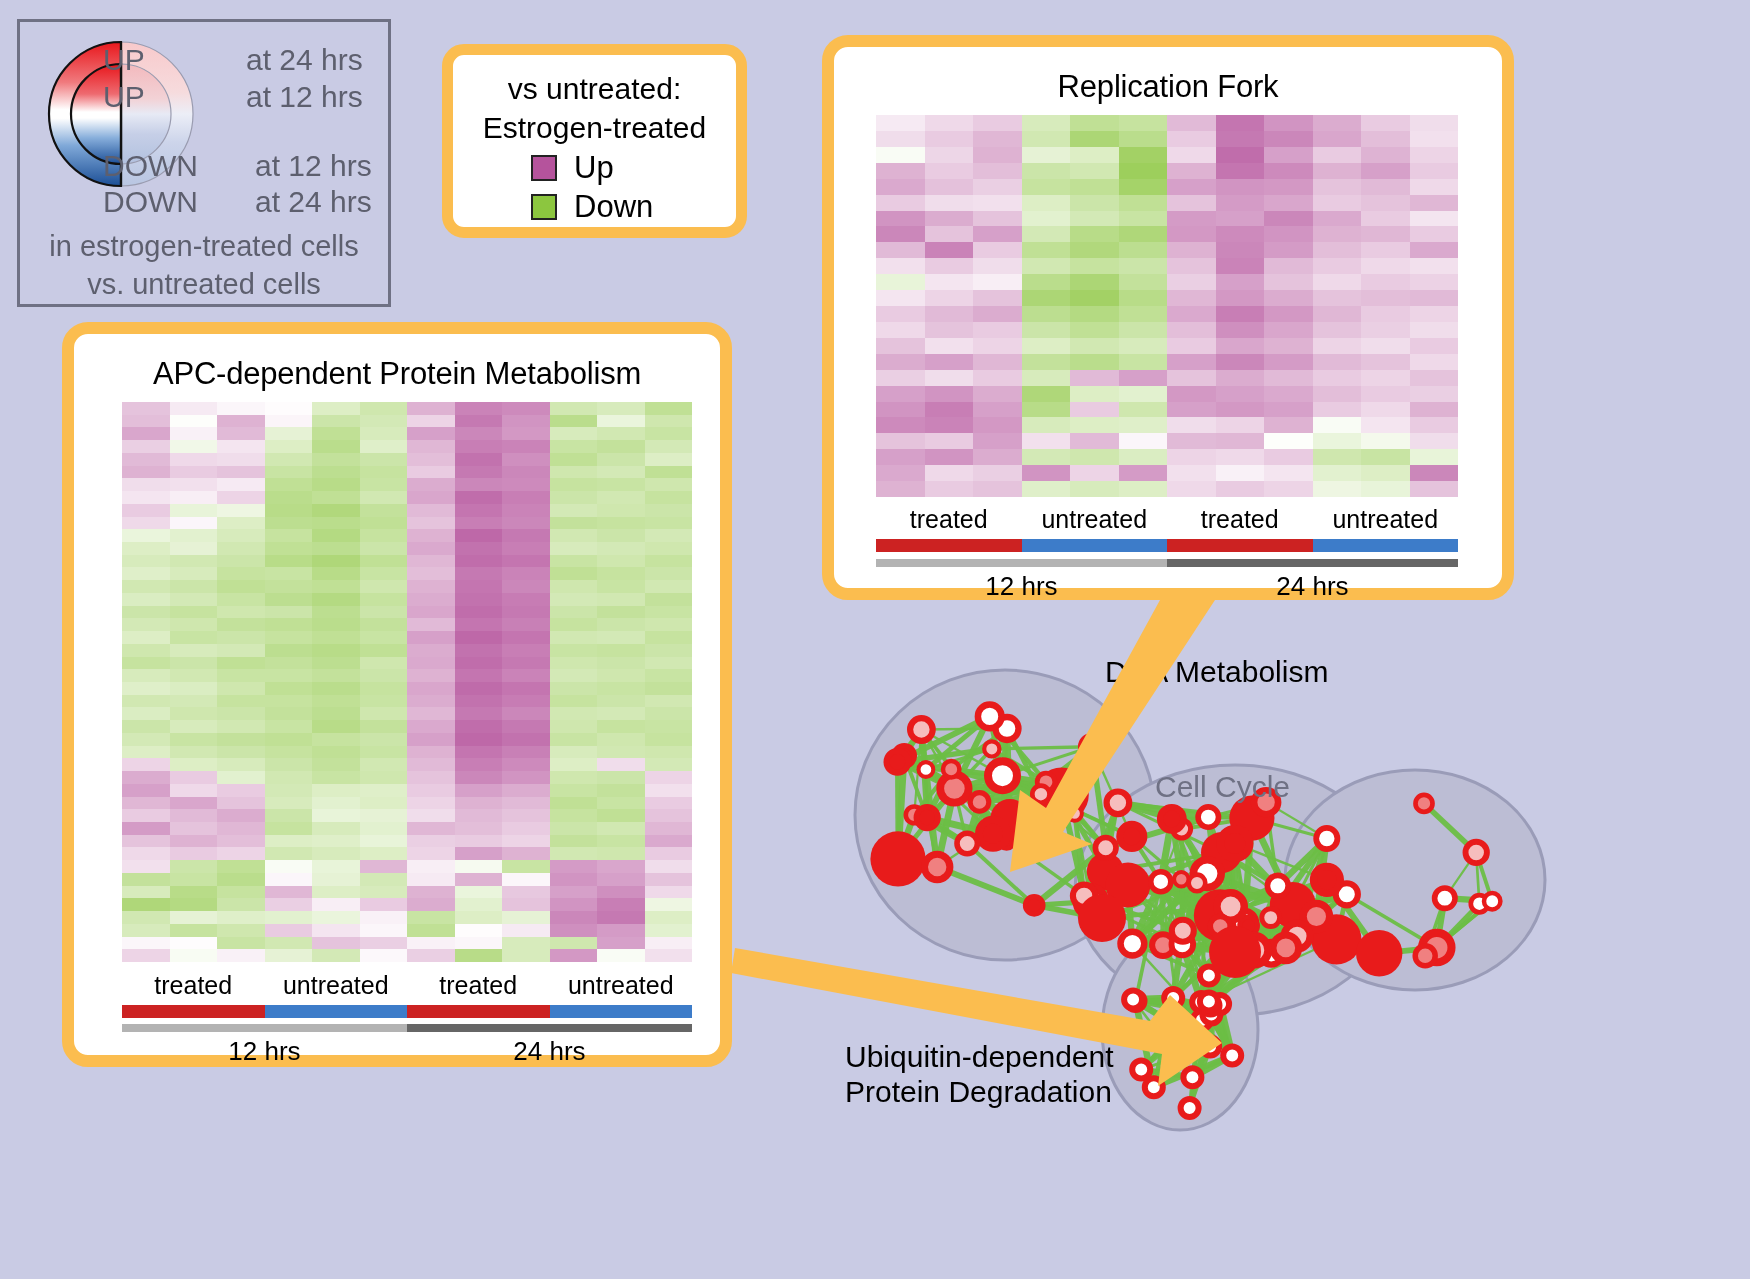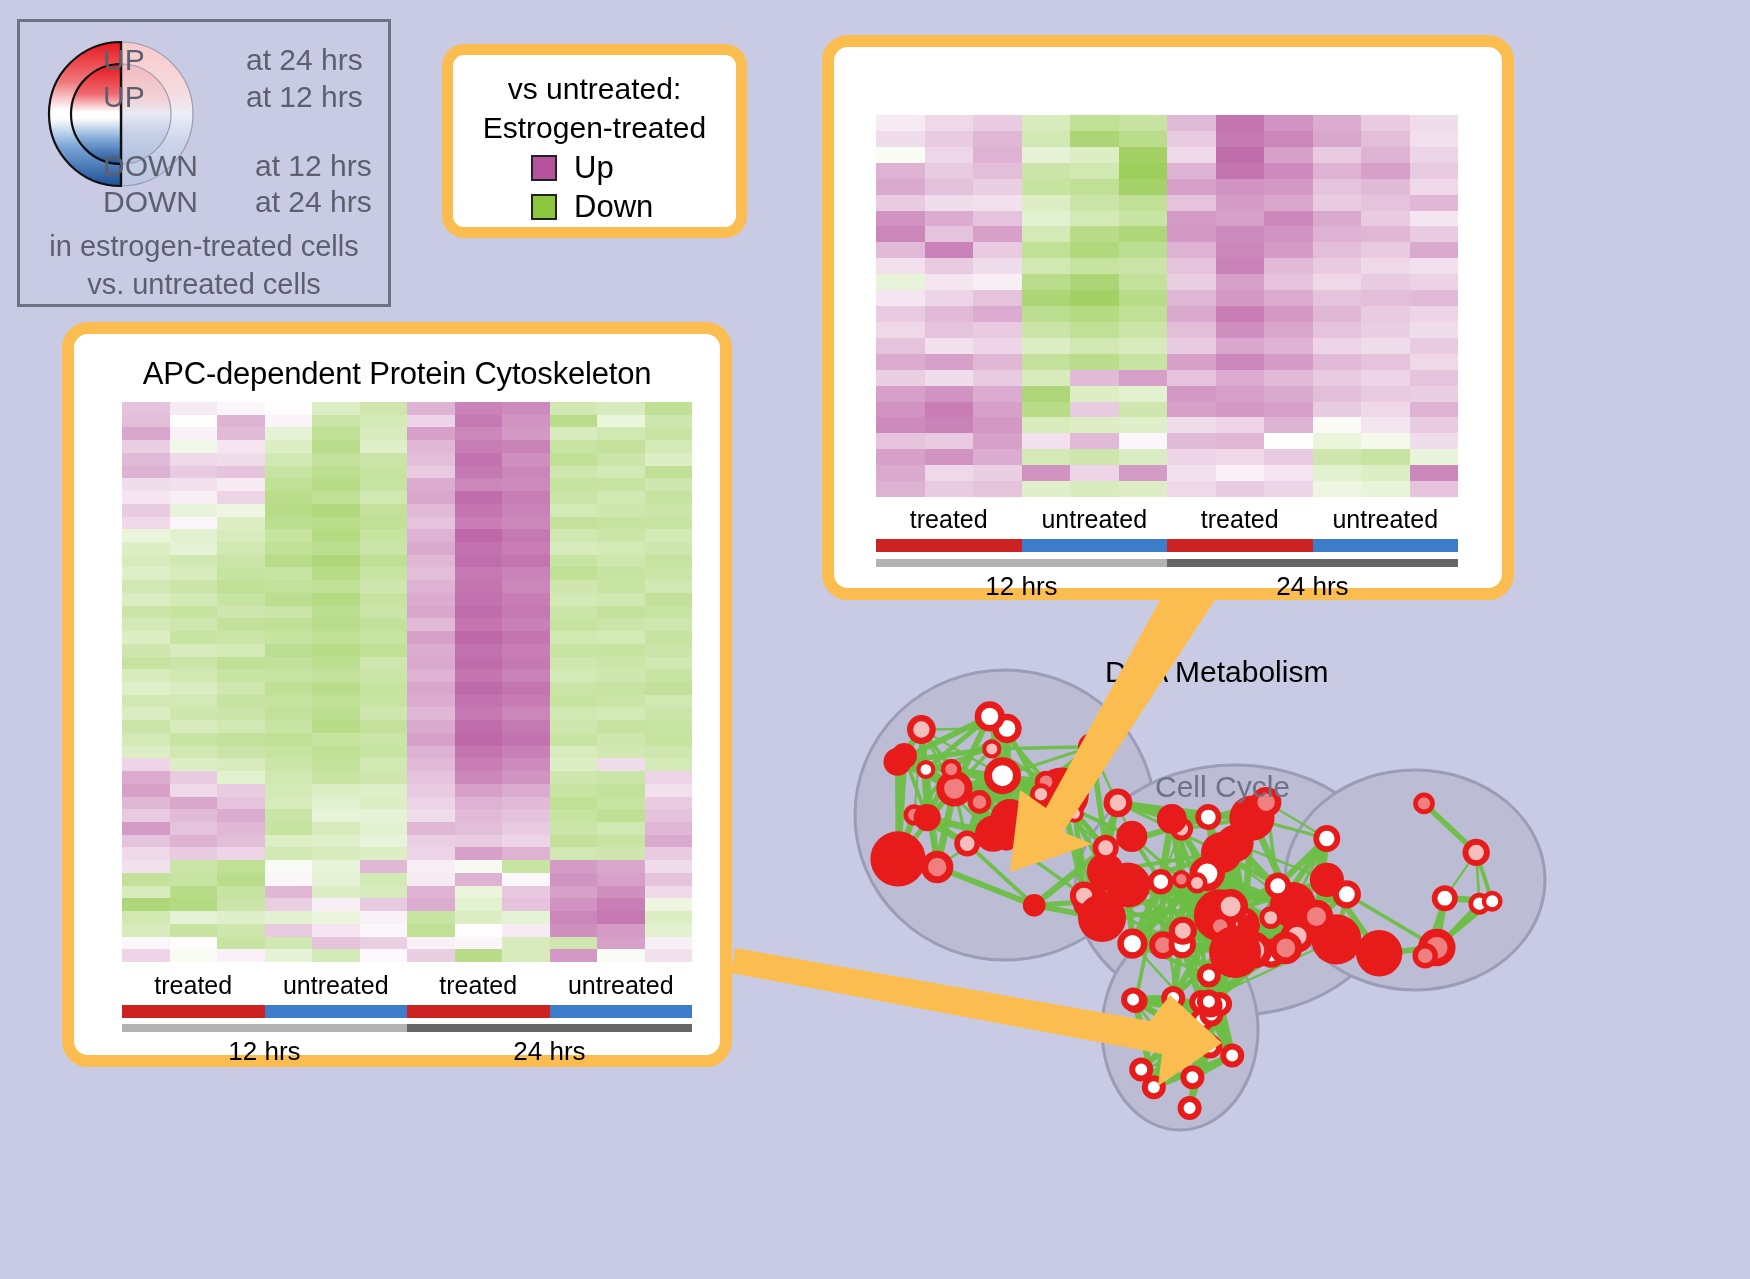--- a/index.html
+++ b/index.html
@@ -151,20 +151,21 @@
       <span class="legend-label">Up</span>
     </div>
     <div class="legend-row">
       <span class="swatch" id="sw-down" style="background: rgb(140, 198, 63);"></span>
       <span class="legend-label">Down</span>
     </div>
   </div>
 </div>
 
 <div id="rf-panel" class="panel">
+  <div class="panel-title" style="margin-top:22px;">Replication Fork</div>
   <div class="hm-grid" id="rf-grid" style="left: 42px; top: 68px; width: 582px; height: 382px; grid-template-columns: repeat(12, 1fr); grid-template-rows: repeat(24, 1fr);">
       <div class="hm-cell" style="background:rgb(246,234,243)"></div>
       <div class="hm-cell" style="background:rgb(239,217,233)"></div>
       <div class="hm-cell" style="background:rgb(233,203,225)"></div>
       <div class="hm-cell" style="background:rgb(215,235,188)"></div>
       <div class="hm-cell" style="background:rgb(192,224,149)"></div>
       <div class="hm-cell" style="background:rgb(198,227,159)"></div>
       <div class="hm-cell" style="background:rgb(225,186,215)"></div>
       <div class="hm-cell" style="background:rgb(196,117,176)"></div>
       <div class="hm-cell" style="background:rgb(209,148,194)"></div>
@@ -464,21 +465,21 @@
       <div style="background:#b3b3b3"></div>
       <div style="background:#666666"></div>
     </div>
   <div class="time-labels" id="rf-time-labels" style="left:42px;top:524px;width:582px;">
       <div>12 hrs</div>
       <div>24 hrs</div>
     </div>
 </div>
 
 <div id="apc-panel" class="panel">
-  <div class="panel-title" style="margin-top:22px;">APC-dependent Protein Cytoskeleton</div>
+  <div class="panel-title" style="margin-top:22px;">APC-dependent Protein Metabolism</div>
   <div class="hm-grid" id="apc-grid" style="left: 48px; top: 68px; width: 570px; height: 560px; grid-template-columns: repeat(12, 1fr); grid-template-rows: repeat(44, 1fr);">
       <div class="hm-cell" style="background:rgb(229,195,220)"></div>
       <div class="hm-cell" style="background:rgb(246,234,243)"></div>
       <div class="hm-cell" style="background:rgb(251,246,250)"></div>
       <div class="hm-cell" style="background:rgb(254,252,253)"></div>
       <div class="hm-cell" style="background:rgb(221,238,197)"></div>
       <div class="hm-cell" style="background:rgb(207,231,174)"></div>
       <div class="hm-cell" style="background:rgb(222,178,210)"></div>
       <div class="hm-cell" style="background:rgb(202,131,184)"></div>
       <div class="hm-cell" style="background:rgb(205,138,188)"></div>
@@ -1558,18 +1559,20 @@
         <circle cx="373.8" cy="487.3" r="9.0" fill="#ffffff" stroke="#e81b1b" stroke-width="6.0"></circle>
         <circle cx="430.2" cy="446.5" r="9.0" fill="#ffffff" stroke="#e81b1b" stroke-width="6.0"></circle>
         <circle cx="353.1" cy="399.5" r="9.0" fill="#ffffff" stroke="#e81b1b" stroke-width="6.0"></circle>
         <circle cx="428.9" cy="401.5" r="9.0" fill="#ffffff" stroke="#e81b1b" stroke-width="6.0"></circle>
         <circle cx="322.0" cy="318.0" r="24.0" fill="#e81b1b" stroke="none" stroke-width="0.0"></circle>
         <circle cx="455.0" cy="352.0" r="26.0" fill="#e81b1b" stroke="none" stroke-width="0.0"></circle>
       </g>
   </svg>
   <div class="net-label" style="left:325px;top:55px;font-size:30px;color:#000;">DNA Metabolism</div>
   <div class="net-label" style="left:375px;top:170px;font-size:30px;color:#6f7184;">Cell Cycle</div>
+  <div class="net-label" style="left:65px;top:440px;font-size:30px;color:#000;">Ubiquitin-dependent
+Protein Degradation</div>
 </div>
 
 <svg class="arrow-svg" width="1750" height="1279" viewBox="0 0 1750 1279">
   <polygon points="1160,600 1215,600 1063,832 1092,844 1010,872 1020,790 1046,808" fill="#fbbd4f"></polygon>
   <polygon points="735,948 1150,1021 1170,995 1222,1043 1158,1086 1162,1054 731,973" fill="#fbbd4f"></polygon>
 </svg>
 
 </body></html>

